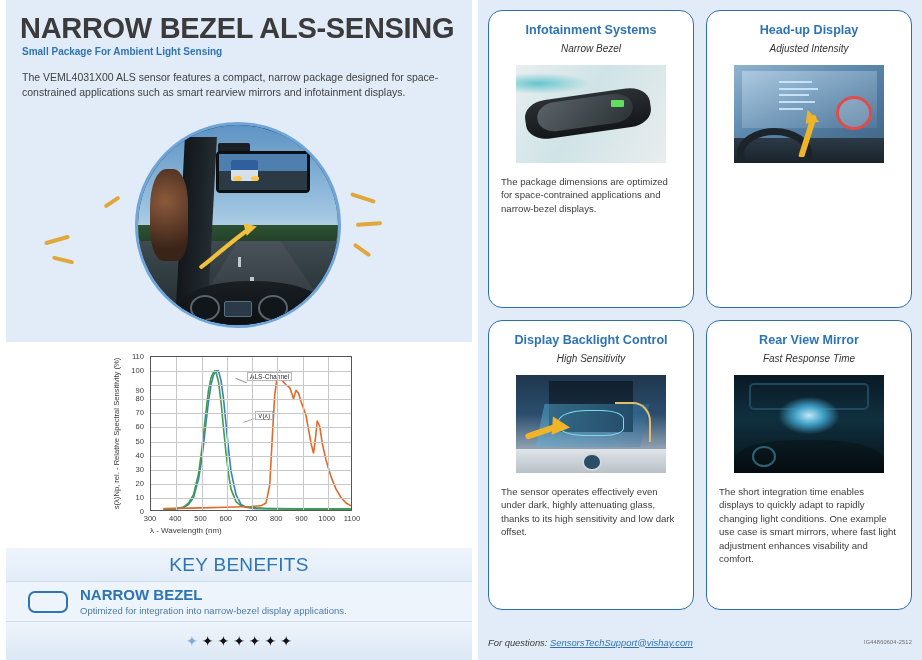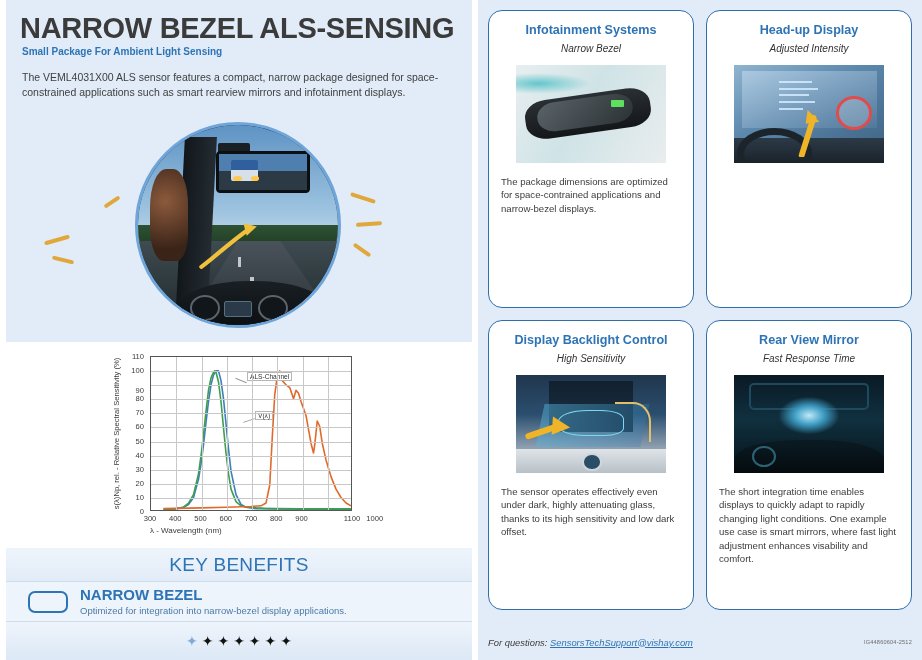--- a/index.html
+++ b/index.html
@@ -389,21 +389,21 @@
           <div class="grid-h" style="top: 14.0909px;"></div>
         </div>
       <div class="xticks" id="xticks">
           <div class="xtick" style="left: 0px;">300</div>
           <div class="xtick" style="left: 25.25px;">400</div>
           <div class="xtick" style="left: 50.5px;">500</div>
           <div class="xtick" style="left: 75.75px;">600</div>
           <div class="xtick" style="left: 101px;">700</div>
           <div class="xtick" style="left: 126.25px;">800</div>
           <div class="xtick" style="left: 151.5px;">900</div>
-          <div class="xtick" style="left: 176.75px; margin-left: 48px;">1000</div>
+          <div class="xtick" style="left: 176.75px;">1000</div>
           <div class="xtick" style="left: 202px;">1100</div>
         </div>
       <div class="xlabel">λ - Wavelength (nm)</div>
     </div>
 
     <div class="kb-title-bar">
       <div class="kb-title">KEY BENEFITS</div>
     </div>
     <div class="kb-row">
       <div class="kb-icon"></div>

